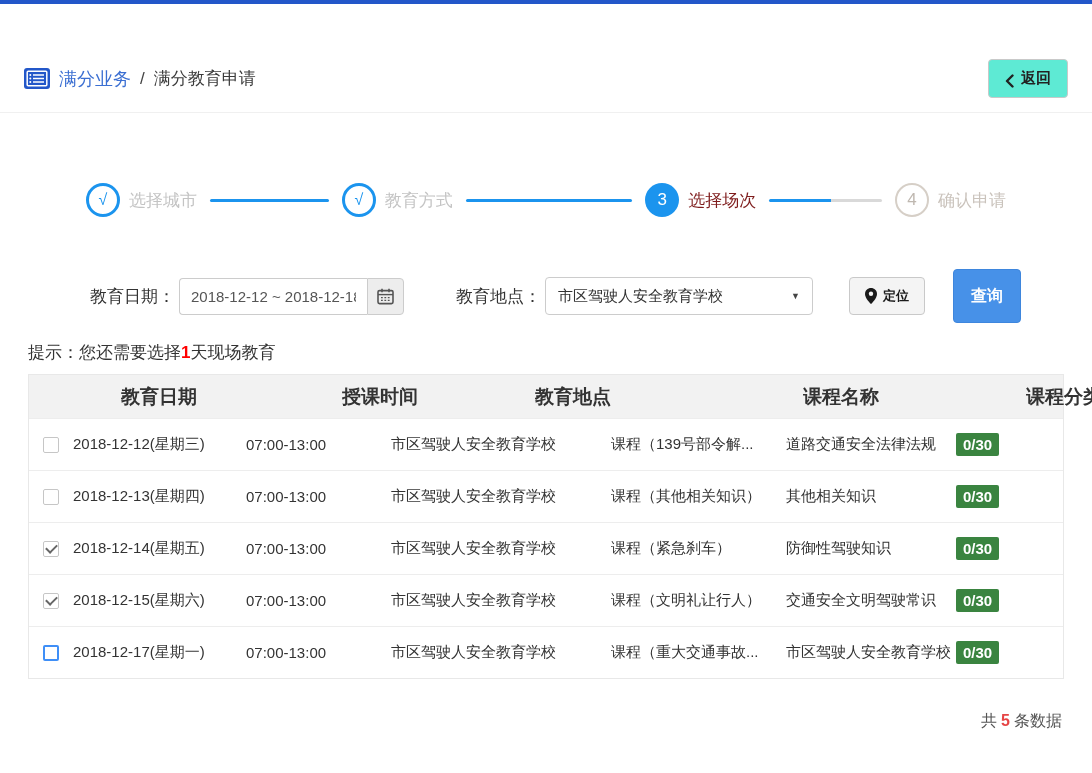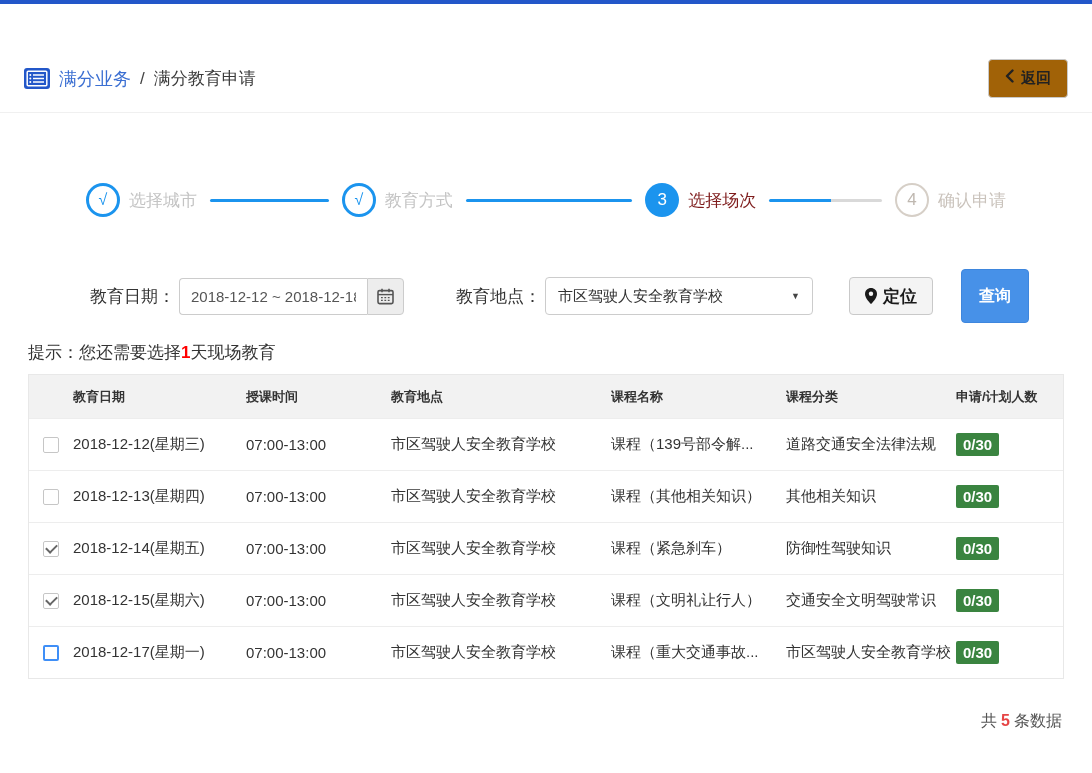--- a/index.html
+++ b/index.html
@@ -16,22 +16,22 @@
     height: 68px; display: flex; align-items: center;
     justify-content: space-between; padding: 0 12px 0 24px;
     border-bottom: 1px solid #f0f0f0;
     margin-top: 41px;
   }
   .header-left { display: flex; align-items: center; gap: 9px; }
   .title-primary { font-size: 18px; color: #3b6fd2; }
   .title-sep { font-size: 17px; color: #444; }
   .title-secondary { font-size: 17px; color: #3a3a3a; }
   .back-btn {
-    display: flex; align-items: flex-start; gap: 7px;
-    background: #a16207; border: 1px solid #c9c9c9; border-radius: 4px;
+    display: flex; align-items: flex-end; gap: 7px;
+    background: #5eead4; border: 1px solid #c9c9c9; border-radius: 4px;
     padding: 9px 16px; font-size: 15px; font-weight: bold; color: #222;
     cursor: pointer; margin-right: 12px; font-family: inherit;
   }
 
   .stepper { display: flex; align-items: center; margin: 70px 86px 0; }
   .step { display: flex; align-items: center; gap: 9px; flex: none; }
   .step-circle {
     width: 34px; height: 34px; border-radius: 50%;
     display: flex; align-items: center; justify-content: center;
     font-size: 17px;
@@ -64,40 +64,40 @@
   }
   .loc-label { margin-left: 52px; }
   .select {
     width: 268px; height: 38px; border: 1px solid #ccc; border-radius: 4px;
     display: flex; align-items: center; justify-content: space-between;
     padding: 0 12px; font-size: 15px; color: #333; cursor: pointer; margin-left: 4px;
   }
   .select-arrow { font-size: 9px; color: #444; }
   .locate-btn {
     margin-left: 36px; height: 38px; padding: 0 15px; background: #f4f4f4;
-    border: 1px solid #c9c9c9; border-radius: 4px; font-size: 17px;
+    border: 1px solid #c9c9c9; border-radius: 4px; font-size: 13px;
     font-weight: bold; color: #1a1a1a; display: flex; align-items: center;
     gap: 6px; cursor: pointer; font-family: inherit;
   }
   .search-btn {
     margin-left: 28px; height: 54px; width: 68px; background: #4791e8;
     border: 1px solid #3e86dd; border-radius: 4px; color: #fff;
     font-size: 16px; font-weight: bold; cursor: pointer; font-family: inherit;
   }
 
   .hint { margin: 18px 0 0 28px; font-size: 17px; color: #333; }
   .hint-red { color: #ff0000; font-weight: bold; }
 
   .table { margin: 10px 28px 0; border: 1px solid #e8e8e8; }
   .thead, .trow {
     display: grid;
     grid-template-columns: 44px 173px 145px 220px 175px 170px 1fr;
     align-items: center;
   }
-  .thead { height: 43px; background: #f2f2f2; font-weight: bold; font-size: 13px; color: #333; }
+  .thead { height: 43px; background: #f2f2f2; font-weight: bold; font-size: 19px; color: #333; gap: 48px; }
   .trow { height: 52px; border-top: 1px solid #ededed; font-size: 15px; color: #333; background: #fff; }
   .cell { overflow: hidden; white-space: nowrap; padding-right: 8px; }
   .cb-cell { display: flex; justify-content: center; padding-right: 0; }
   .checkbox {
     width: 16px; height: 16px; border: 1px solid #c6c6c6; border-radius: 2px;
     background: #fff; position: relative; cursor: pointer; display: inline-block;
   }
   .checkbox.checked::after {
     content: ""; position: absolute; left: 2px; top: 2px;
     width: 9px; height: 5px;

